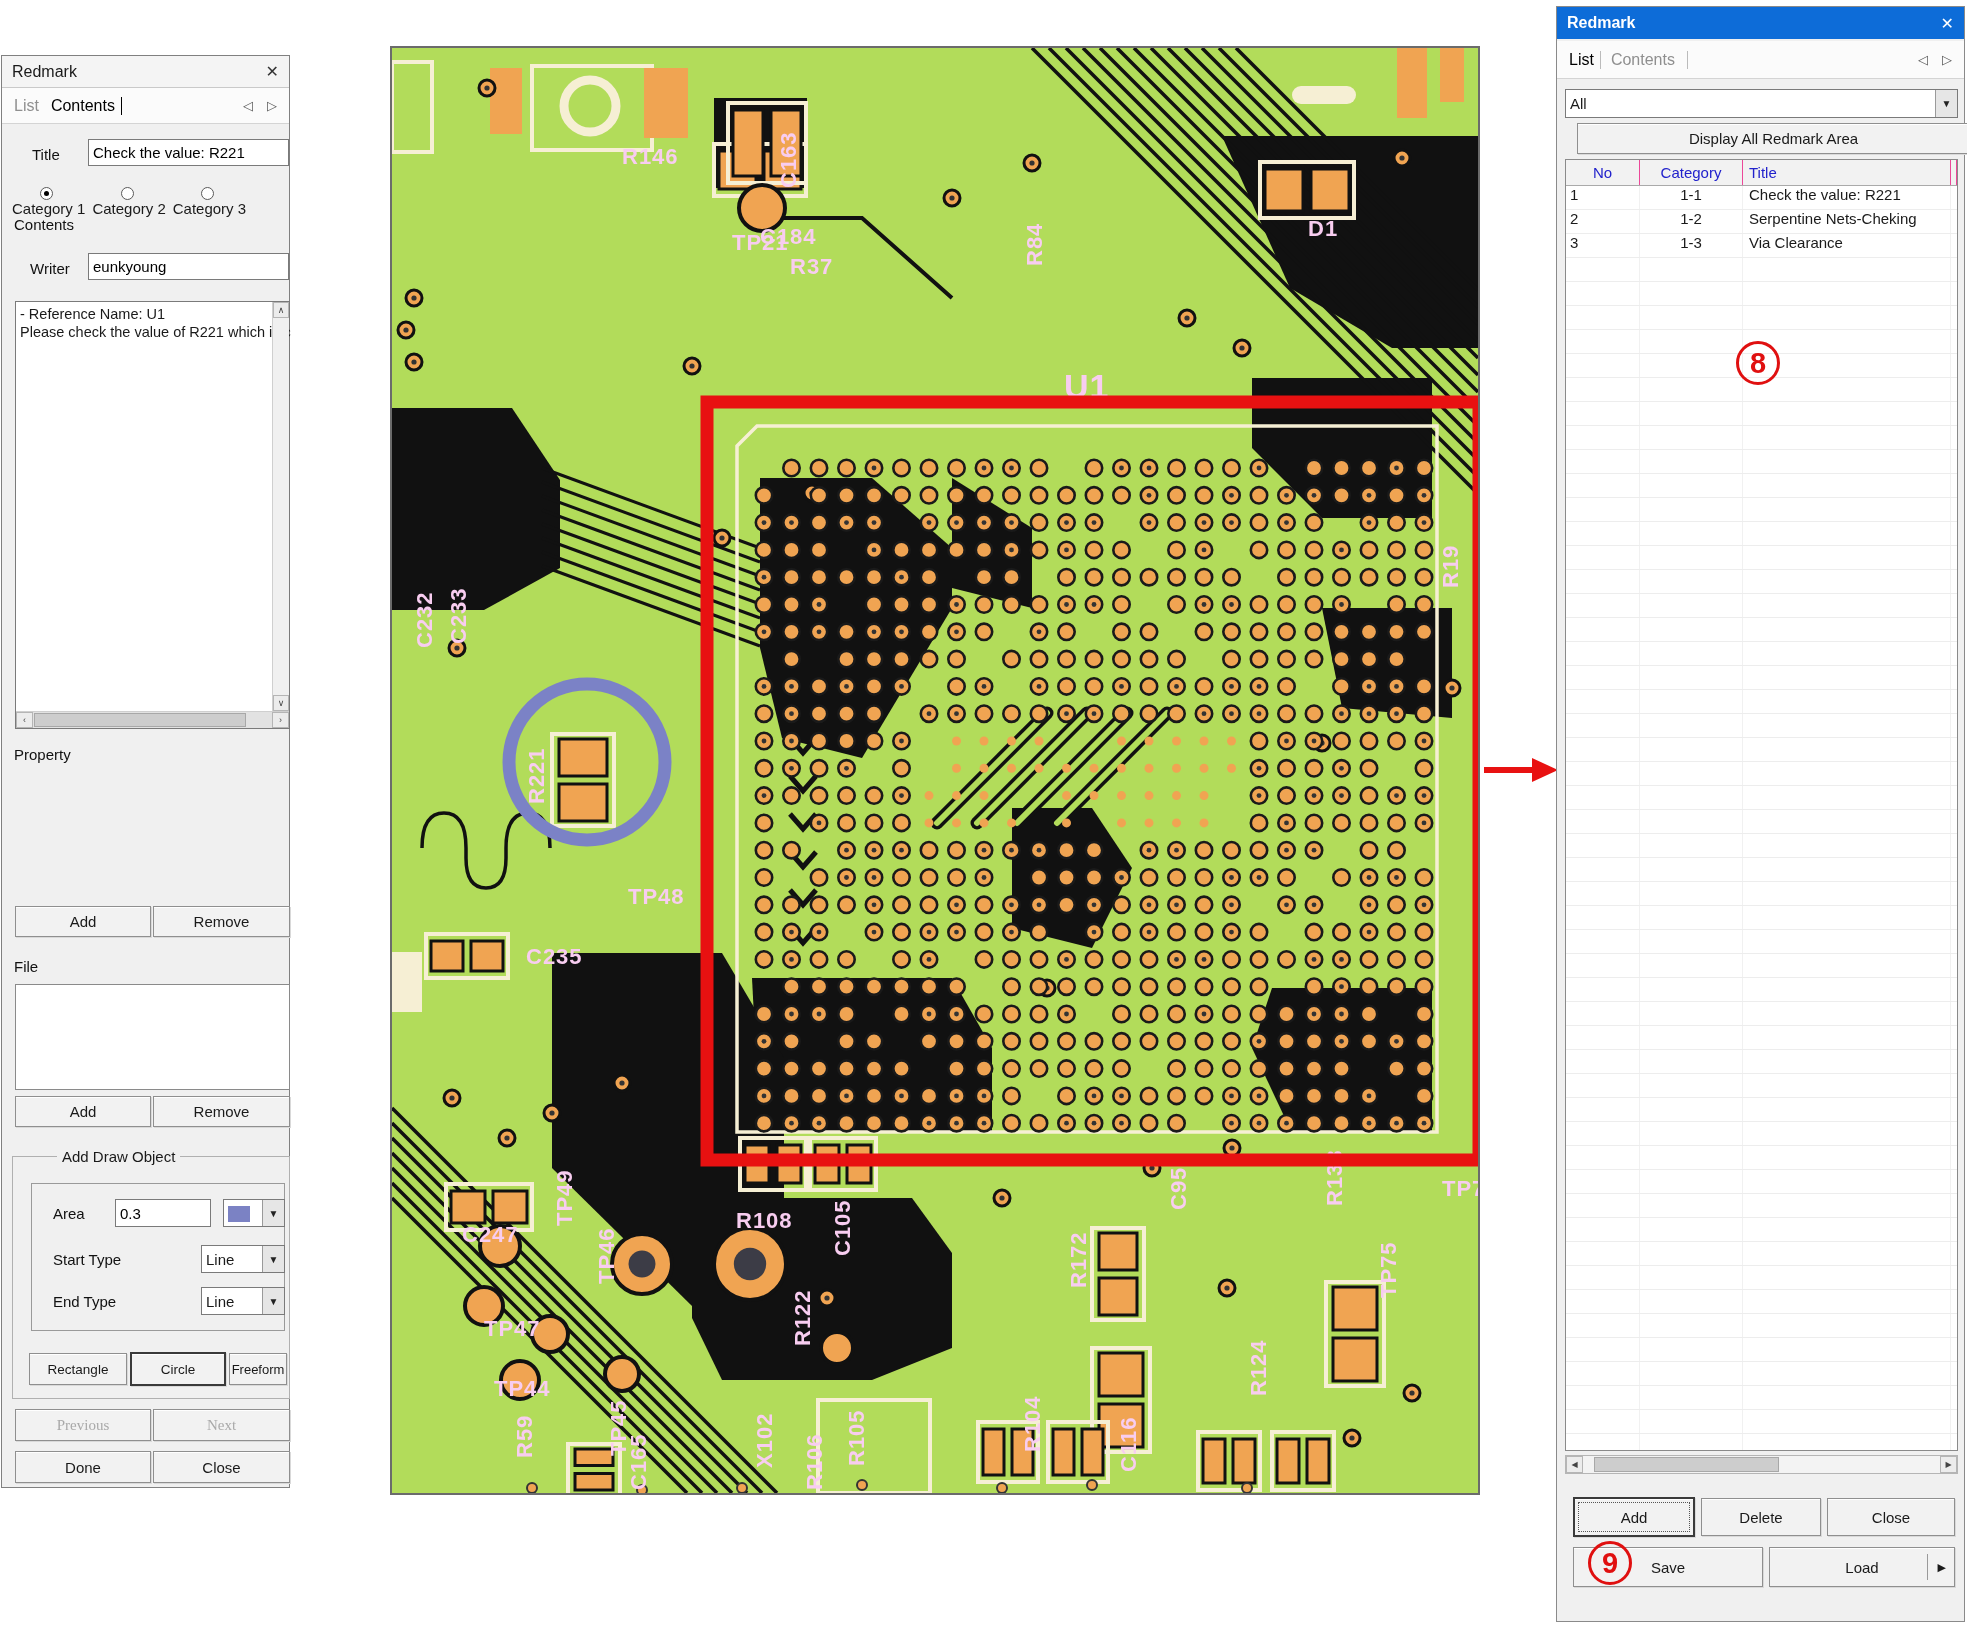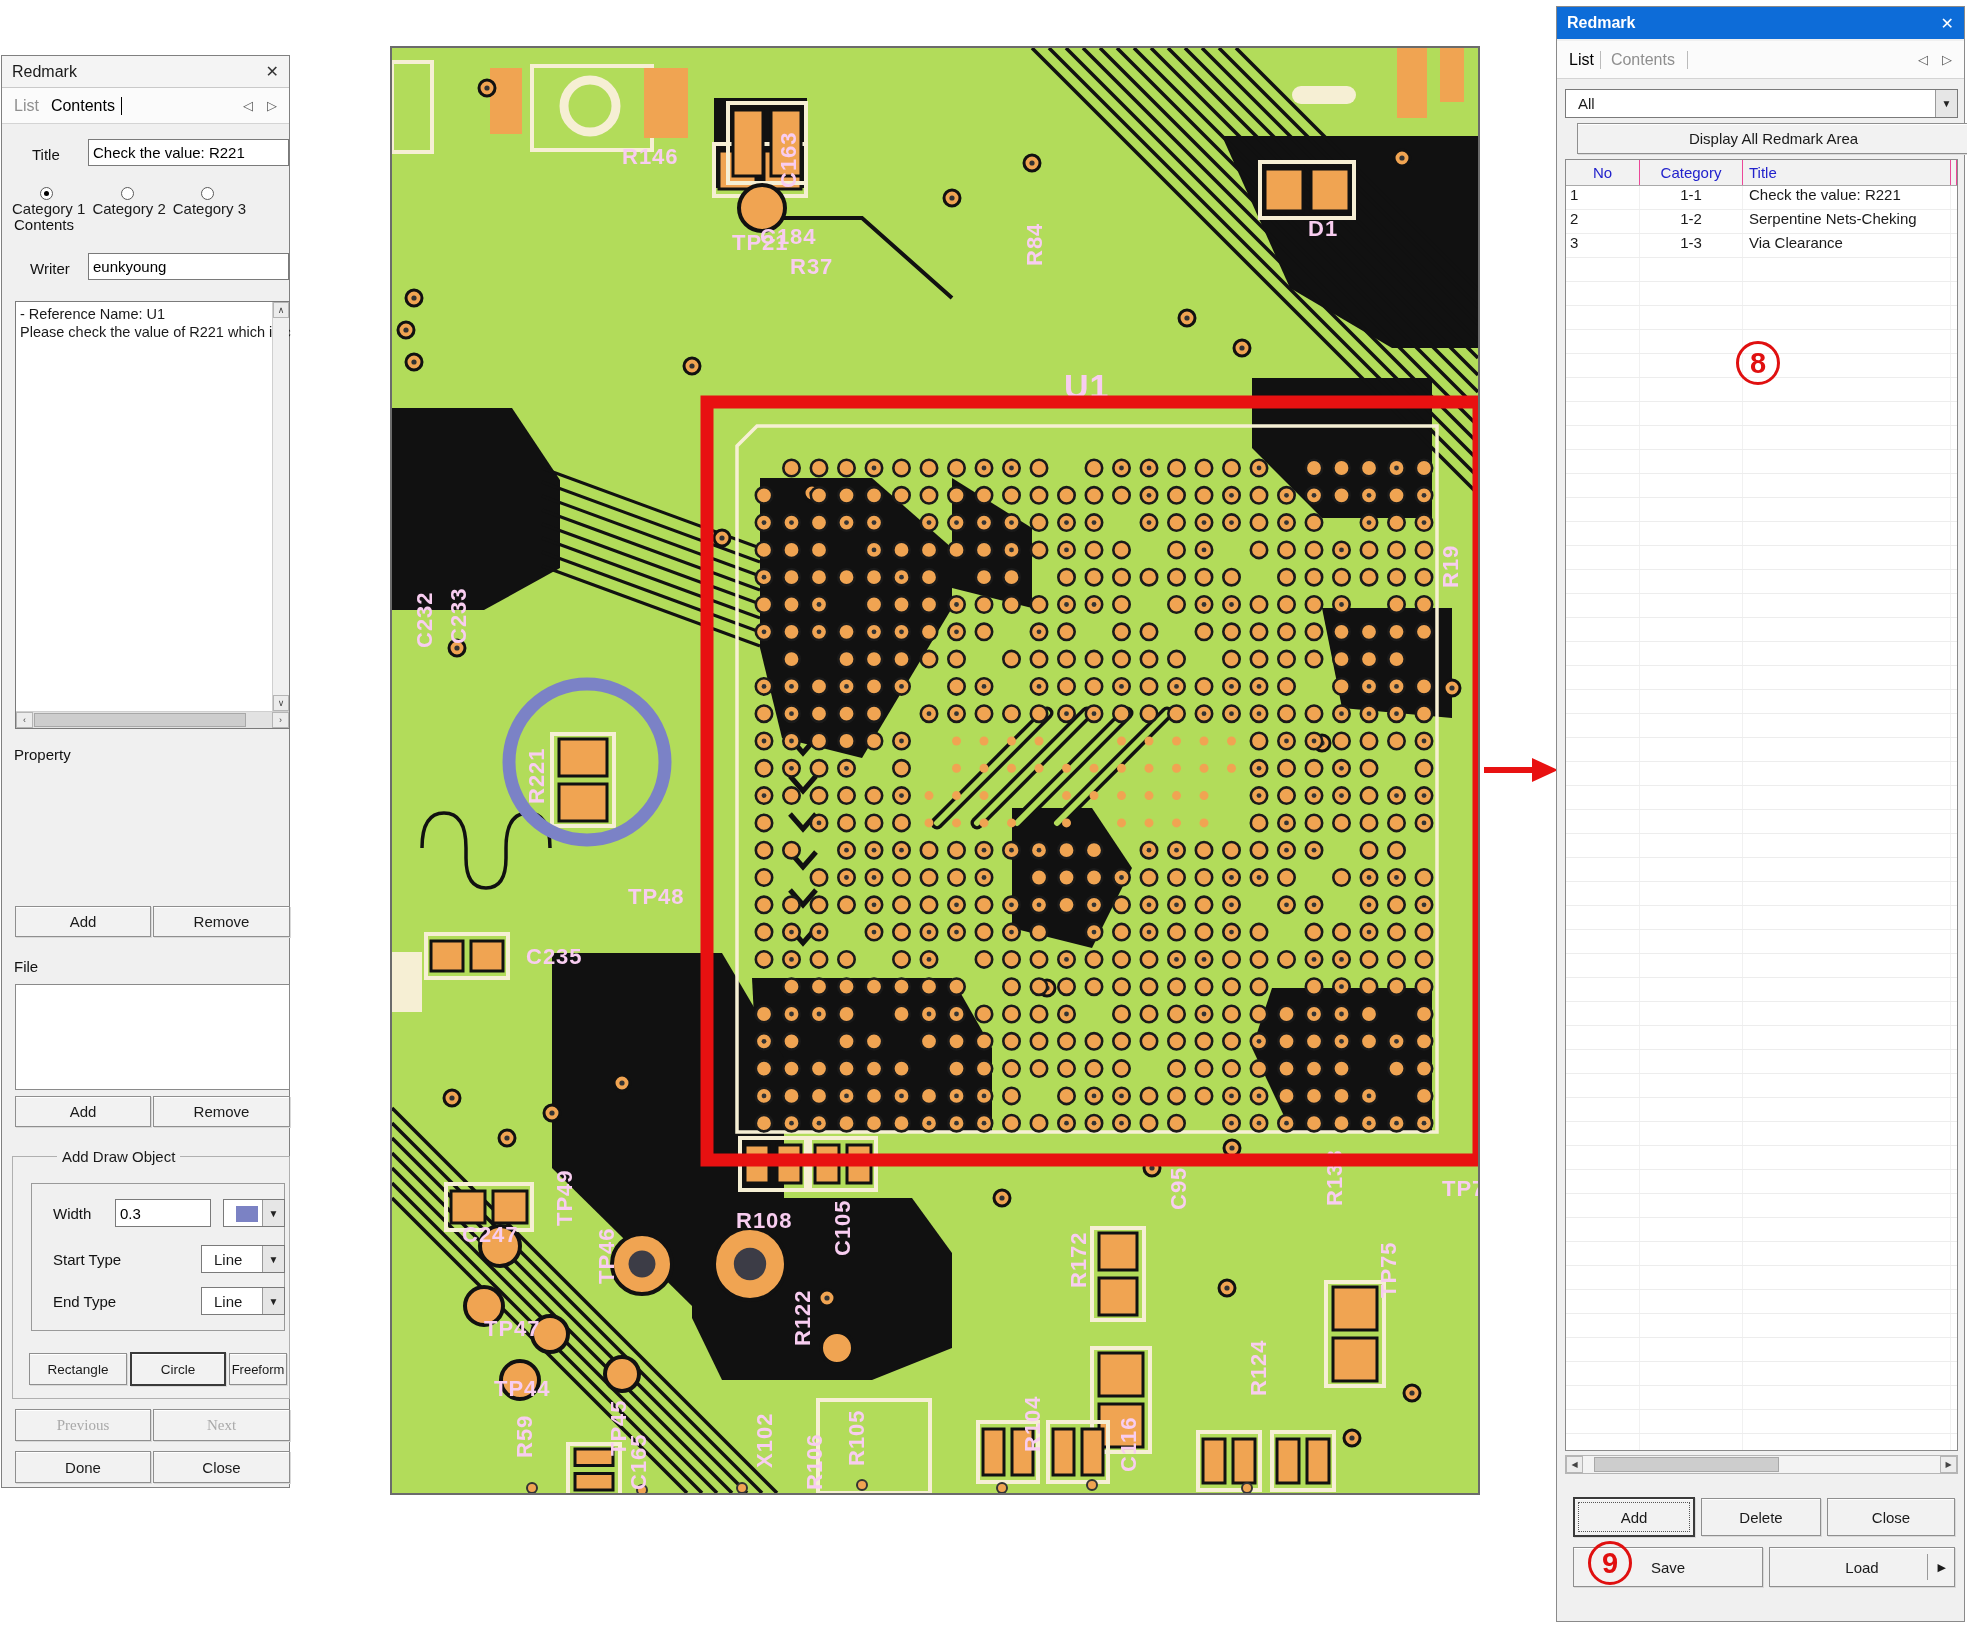--- a/index.html
+++ b/index.html
@@ -7,21 +7,21 @@
     font-family:"Liberation Sans", sans-serif; color:#1a1a1a; overflow:hidden; position:relative; }
 
   
   .btn { position:absolute; background:#f2f2f2; border:1px solid #8f8f8f;
     display:flex; align-items:center; justify-content:center; font-size:15px;
     box-shadow:inset 0 1px 0 #ffffff, 1px 1px 0 #d9d9d9; cursor:default; }
   .btn.disabled { color:#a9a9a9;font-family:Liberation Serif, serif; }
   .btn.focused { border:2px solid #3a3a3a; }
   .dotted-inner { position:absolute; inset:3px; border:1px dotted #555; pointer-events:none; }
   .combo { position:absolute; background:#fff; border:1px solid #7a7a7a; display:flex; align-items:center; }
-  .combo .val { flex:1; padding-left:12px; font-size:15px; white-space:nowrap; overflow:hidden; }
+  .combo .val { flex:1; padding-left:4px; font-size:15px; white-space:nowrap; overflow:hidden; }
   .combo .dd { width:22px; align-self:stretch; background:#e6e6e6; border-left:1px solid #9a9a9a;
     display:flex; align-items:center; justify-content:center; font-size:10px; color:#222; }
   .lbl { position:absolute; font-size:15px; color:#111; white-space:nowrap; }
   .scroll-arrow { display:flex; align-items:center; justify-content:center; font-size:9px; color:#444;
     background:#ececec; border:1px solid #b5b5b5; }
 
   
   #left-panel { position:absolute; left:1px; top:55px; width:289px; height:1433px;
     background:#f0f0f0; border:1px solid #808080; }
   #lp-titlebar { position:absolute; left:0; top:0; width:100%; height:32px; background:#f4f4f4;
@@ -149,21 +149,21 @@
   <div class="btn" style="left:151px; top:850px; width:137px; height:31px;">Remove</div>
 
   <span class="lbl" style="left:12px; top:902px;">File</span>
   <div style="position:absolute; left:13px; top:928px; width:275px; height:106px; background:#fff; border:1px solid #8a8a8a;"></div>
   <div class="btn" style="left:13px; top:1040px; width:136px; height:31px;">Add</div>
   <div class="btn" style="left:151px; top:1040px; width:137px; height:31px;">Remove</div>
 
   <div id="groupbox">
     <legend class="gb">Add Draw Object</legend>
     <div class="sunken" style="left:18px; top:26px; width:254px; height:148px;"></div>
-    <span class="lbl" style="left:40px; top:48px;">Width</span>
+    <span class="lbl" style="left:40px; top:48px;">Area</span>
     <input class="tbox" style="left: 102px; top: 42px; width: 96px; height: 28px;" value="0.3">
     <div class="combo" style="left:210px; top:42px; width:62px; height:28px;">
       <span class="val"><span style="display:inline-block; width:22px; height:16px; background:#7b82c4; vertical-align:middle;"></span></span>
       <span class="dd">▼</span>
     </div>
     <span class="lbl" style="left:40px; top:94px;">Start Type</span>
     <div class="combo" style="left:188px; top:88px; width:84px; height:28px;">
       <span class="val">Line</span>
       <span class="dd">▼</span>
     </div>

